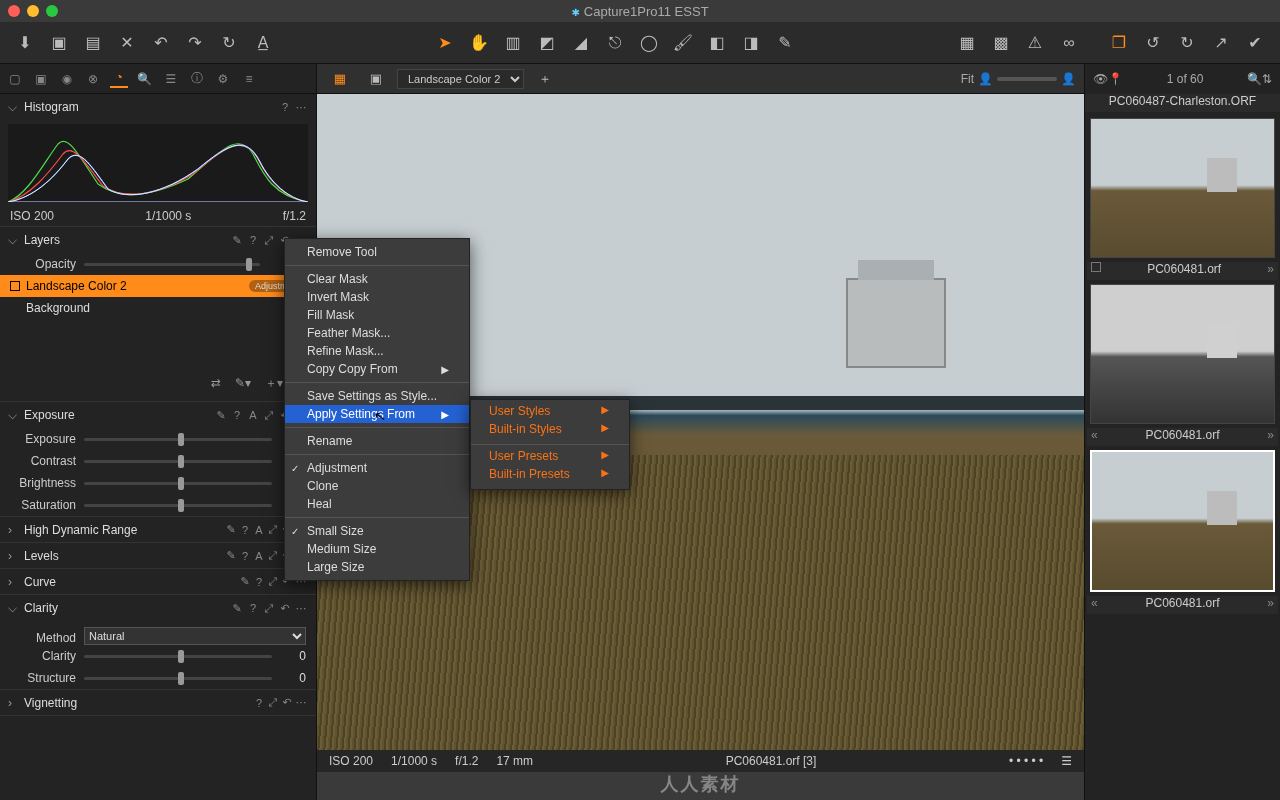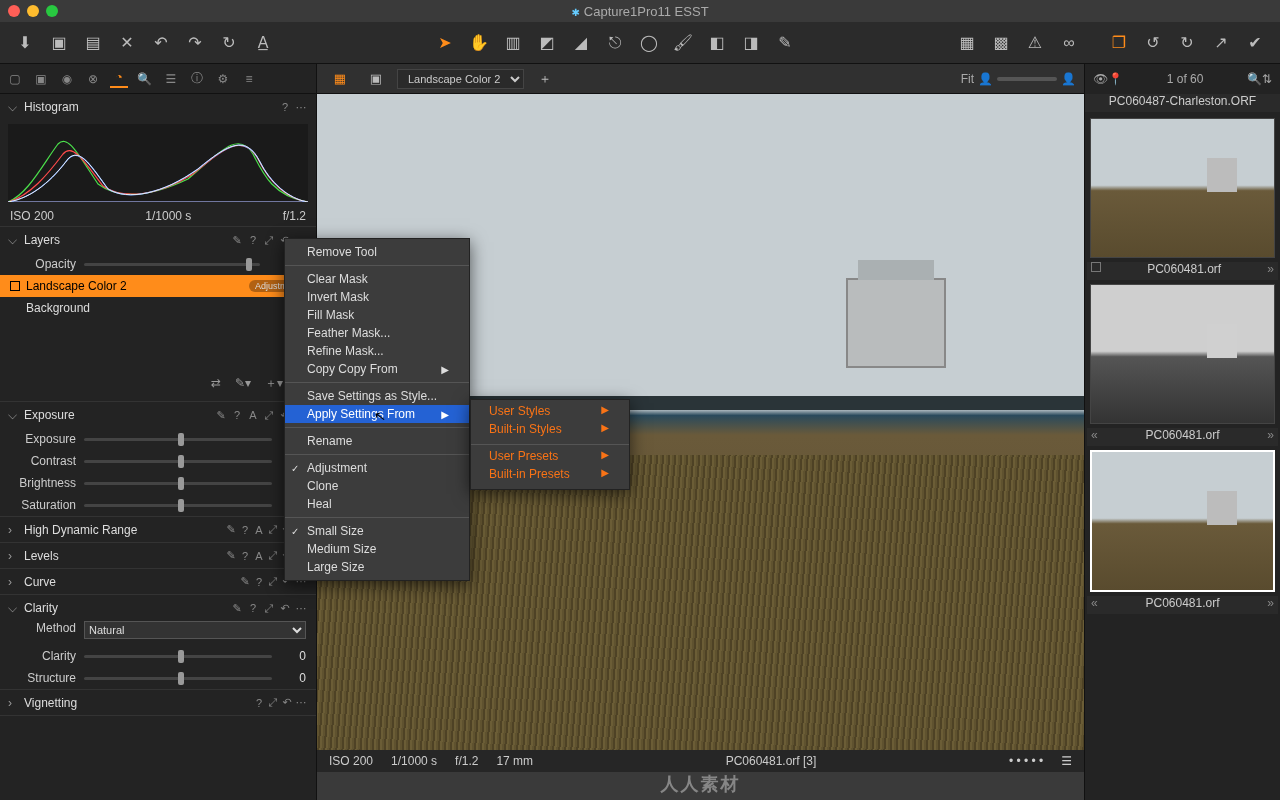--- a/index.html
+++ b/index.html
@@ -36,21 +36,21 @@
 .layer-box { padding: 0 0 4px 0; }
 .layer-item { height: 22px; display: flex; align-items: center; padding: 0 10px; color: #ddd; gap: 6px;}
 .layer-item.selected { background: #ff8c1a; color: #000; }
 .badge-adj { font-size: 9px; background: #333; color: #ccc; padding: 1px 6px; border-radius: 7px; margin-left: auto; }
 .layer-item.selected .badge-adj { background: rgba(0,0,0,0.3); color:#ddd; }
 .layer-toolbar { height: 28px; display:flex; align-items:center; justify-content:flex-end; gap:14px; padding:0 12px; color:#999; margin-top:50px;}
 .collapsed-sec { height: 26px; display:flex; align-items:center; padding:0 8px; color:#ddd; border-bottom:1px solid #333;}
 .collapsed-sec .chev { width:12px; color:#999;}
 .collapsed-sec .sec-title { flex:1; margin-left:4px;}
 .collapsed-sec .sec-ic { width:14px; text-align:center; color:#888; font-size:11px;}
-.method-row { display:flex; align-items:flex-start; height:24px; padding:0 10px;}
+.method-row { display:flex; align-items:flex-end; height:24px; padding:0 10px;}
 .method-row .lab { width:74px; text-align:right; padding-right:8px; color:#ccc;}
 .method-row select { flex:1; background:#333; color:#ddd; border:1px solid #555; height:18px; font-size:11px;}
 .center { flex: 1; background: #303030; display:flex; flex-direction:column;}
 .center-top { height: 30px; display:flex; align-items:center; padding:0 8px; gap:6px; border-bottom:1px solid #111;}
 .fit-ctrl { margin-left:auto; display:flex; align-items:center; gap:4px; color:#aaa; font-size:11px;}
 .style-select { background:#2a2a2a; color:#ccc; border:1px solid #444; height:20px; padding:0 6px; font-size:11px;}
 .viewer { flex:1; background:#3a3a3a; position:relative; overflow:hidden;}
 .image-area { position:absolute; top:0; left:0; right:0; bottom:50px; background:linear-gradient(180deg, #c6ced2 0%, #c6ced2 48%, #2a4a5c 49%, #6a5a3a 52%, #594b2e 100%); }
 .image-area .pier { position:absolute; top:46%; left:0; right:0; height:14px; background:#2a3438; }
 .image-area .house { position:absolute; top:28%; right:18%; width:100px; height:90px; background:#b9bcbd; border:2px solid #888; }

